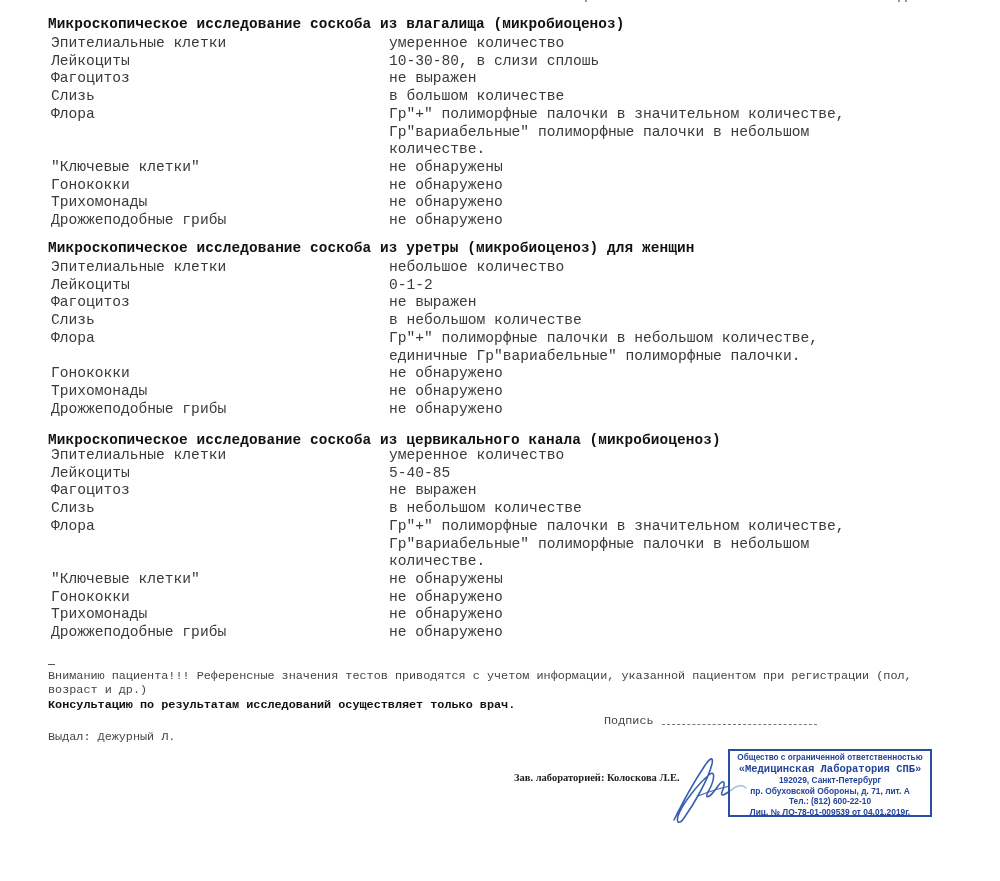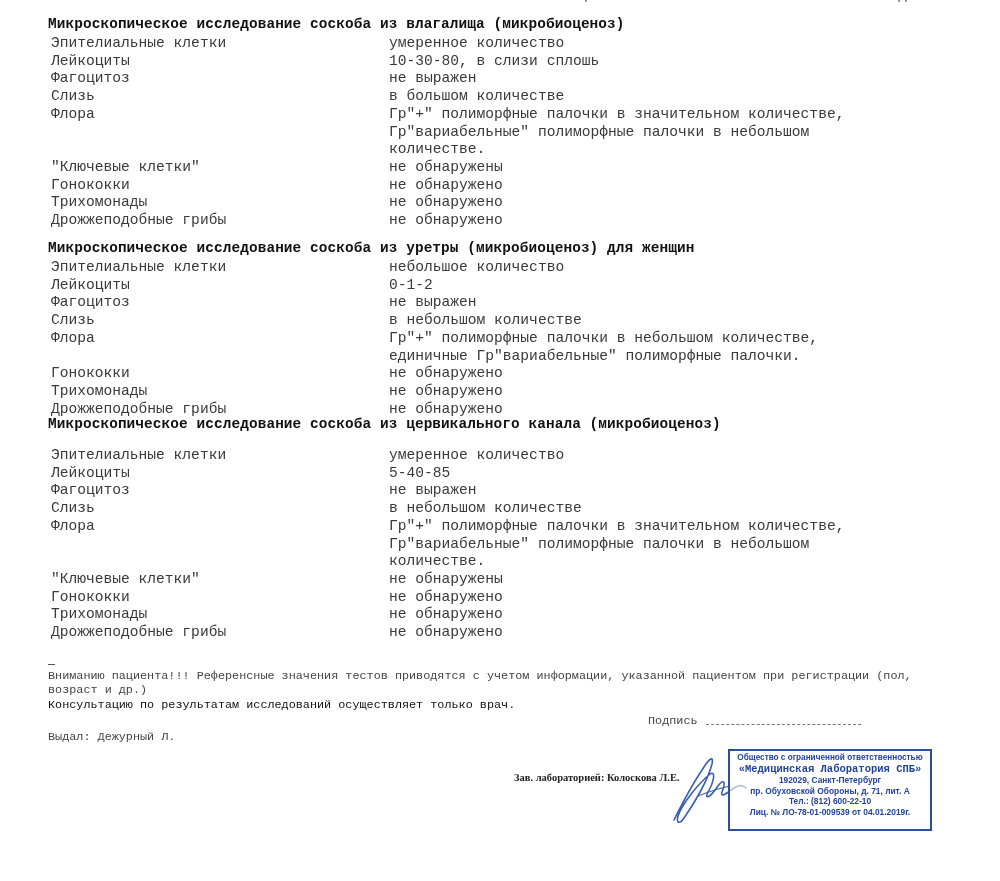--- a/index.html
+++ b/index.html
@@ -14,28 +14,28 @@
       font-weight: bold; font-size: 14.4px; color: #111111;
       white-space: nowrap; letter-spacing: 0.1px; text-align: right;
     }
     .row { position: absolute; font-size: 14.6px; line-height: 17.7px; white-space: nowrap; color: #3a3a3a; }
     .row .label { position: absolute; left: 51px; }
     .row .value { position: absolute; left: 389px; white-space: pre; }
     .top-dots { position: absolute; top: 0; left: 0; width: 1000px; height: 4px; }
     .top-dots span { position: absolute; top: 0; width: 2px; height: 2px; background: #999; }
     .notice { position: absolute; left: 48px; top: 670px; font-size: 11.8px; line-height: 13.5px; color: #444; width: 880px; }
     .notice .underline-mark { position: absolute; left: 0; top: -6px; width: 7px; height: 1px; background: #555; }
-    .consult { position: absolute; left: 48px; top: 698px; font-size: 11.8px; font-weight: normal; color: #111; white-space: nowrap; }
-    .sign-line { position: absolute; left: 604px; top: 714px; font-size: 11.8px; color: #444; white-space: nowrap; margin-left: 44px; }
+    .consult { position: absolute; left: 48px; top: 698px; font-size: 11.8px; font-weight: bold; color: #111; white-space: nowrap; }
+    .sign-line { position: absolute; left: 604px; top: 714px; font-size: 11.8px; color: #444; white-space: nowrap; }
     .sign-line .blank { display: inline-block; width: 155px; border-bottom: 1px dashed #777; margin-left: 8px; vertical-align: -1px; }
     .issued { position: absolute; left: 48px; top: 730px; font-size: 11.8px; color: #444; white-space: nowrap; text-align: center; }
     .head-lab { position: absolute; left: 514px; top: 772px; font-family: "Liberation Serif", serif; font-size: 10.5px; color: #222; white-space: nowrap; font-weight: bold; }
     .signature { position: absolute; left: 668px; top: 748px; width: 80px; height: 80px; }
     .stamp {
-      position: absolute; left: 728px; top: 749px; width: 204px; height: 82px;
+      position: absolute; left: 728px; top: 749px; width: 204px; height: 68px;
       border: 2px solid #2b4fa0; box-sizing: border-box;
       color: #23449a; font-family: "Liberation Sans", sans-serif;
       text-align: center; background: rgba(255,255,255,0.6);
     }
     .stamp div { white-space: nowrap; line-height: 11px; }
     .stamp .s1 { font-size: 8.2px; font-weight: bold; margin-top: 1px; }
     .stamp .s2 { font-size: 10.5px; font-weight: bold; line-height: 12px; font-family: Liberation Mono, monospace; }
     .stamp .s3, .stamp .s4, .stamp .s5, .stamp .s6 { font-size: 8.4px; font-weight: bold; line-height: 10.5px; }
   </style>
 </head>
@@ -119,21 +119,21 @@
     <div class="row" style="top: 382.9px;">
       <span class="label">Трихомонады</span>
       <span class="value">не обнаружено</span>
     </div>
     <div class="row" style="top: 400.6px;">
       <span class="label">Дрожжеподобные грибы</span>
       <span class="value">не обнаружено</span>
     </div>
   </div>
 
-<div class="section-title" style="top:416px">Микроскопическое исследование соскоба из цервикального канала (микробиоценоз)</div>
+<div class="section-title" style="top:432px">Микроскопическое исследование соскоба из цервикального канала (микробиоценоз)</div>
 <div id="sec2">
     <div class="row" style="top: 447px;">
       <span class="label">Эпителиальные клетки</span>
       <span class="value">умеренное количество</span>
     </div>
     <div class="row" style="top: 464.7px;">
       <span class="label">Лейкоциты</span>
       <span class="value">5-40-85</span>
     </div>
     <div class="row" style="top: 482.4px;">

